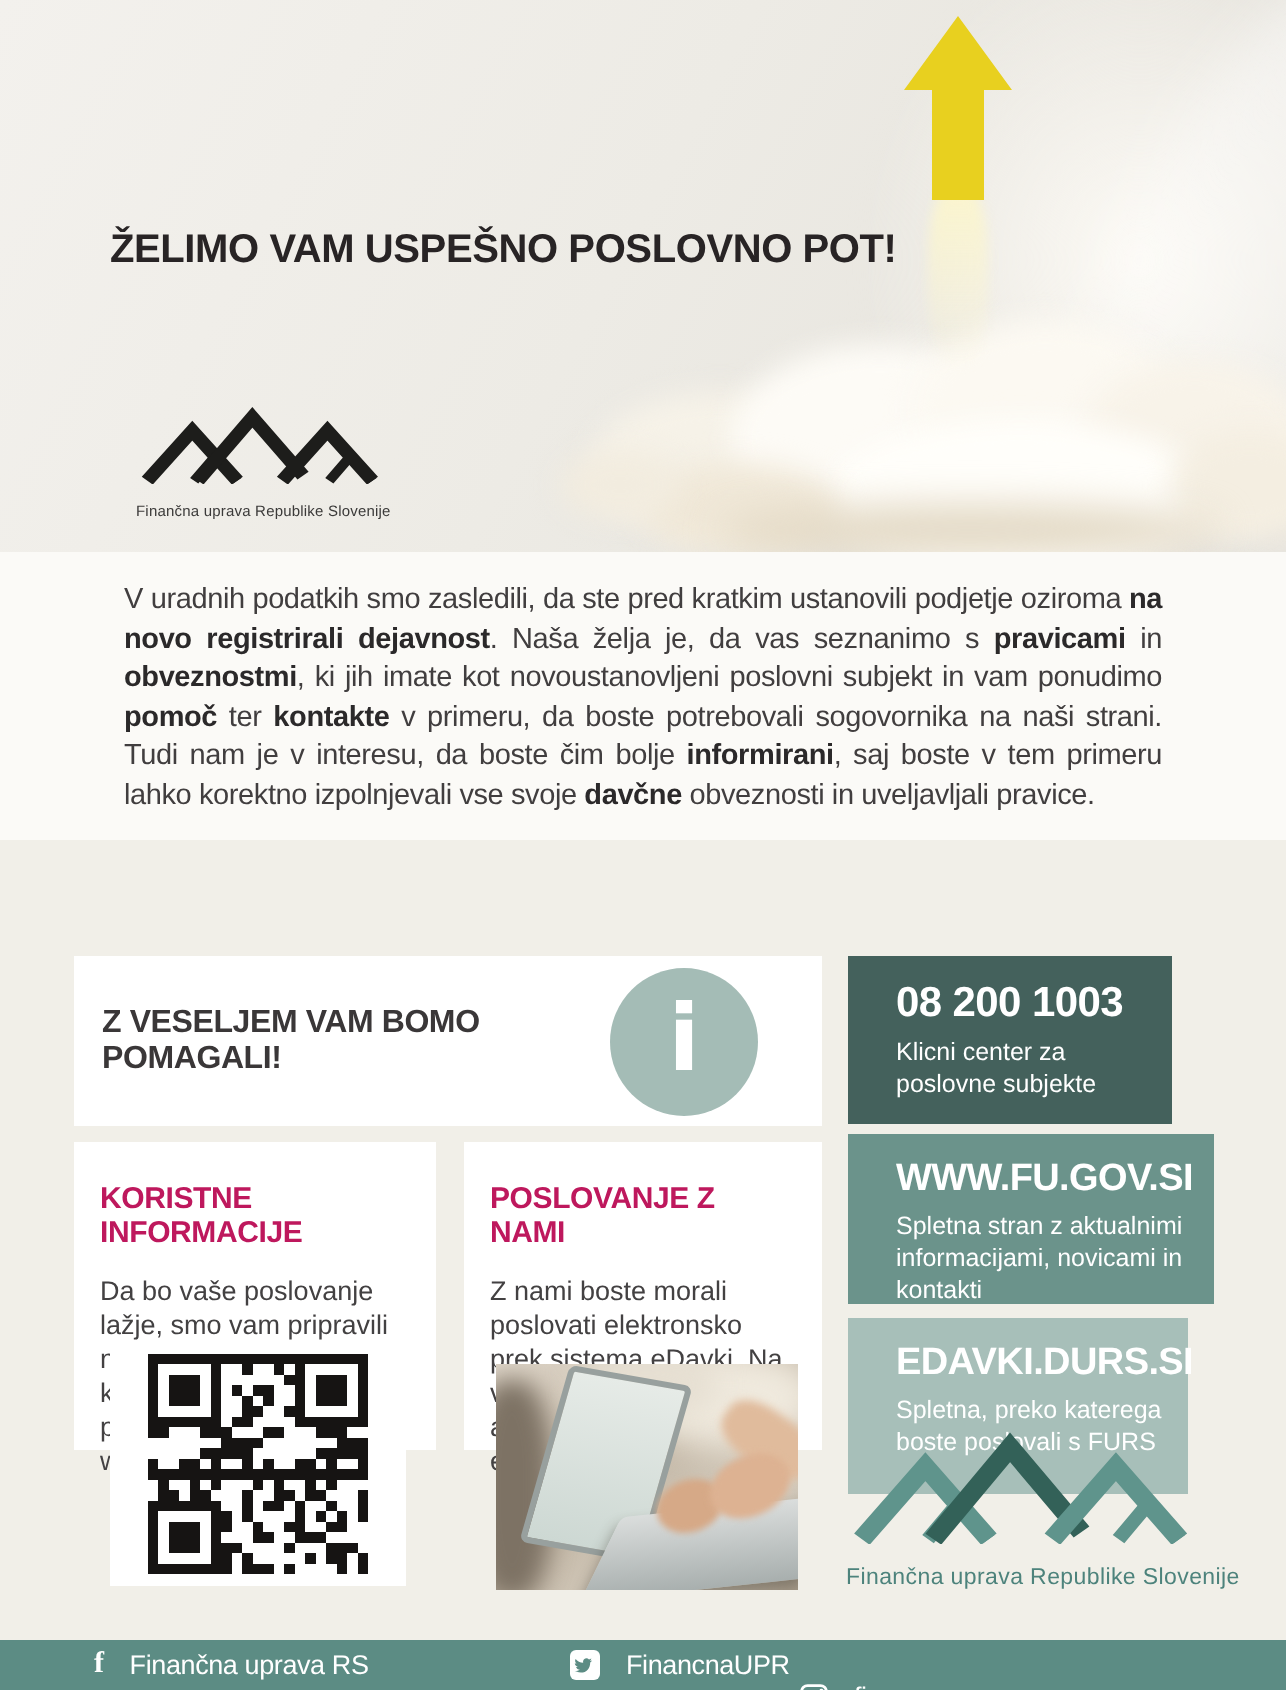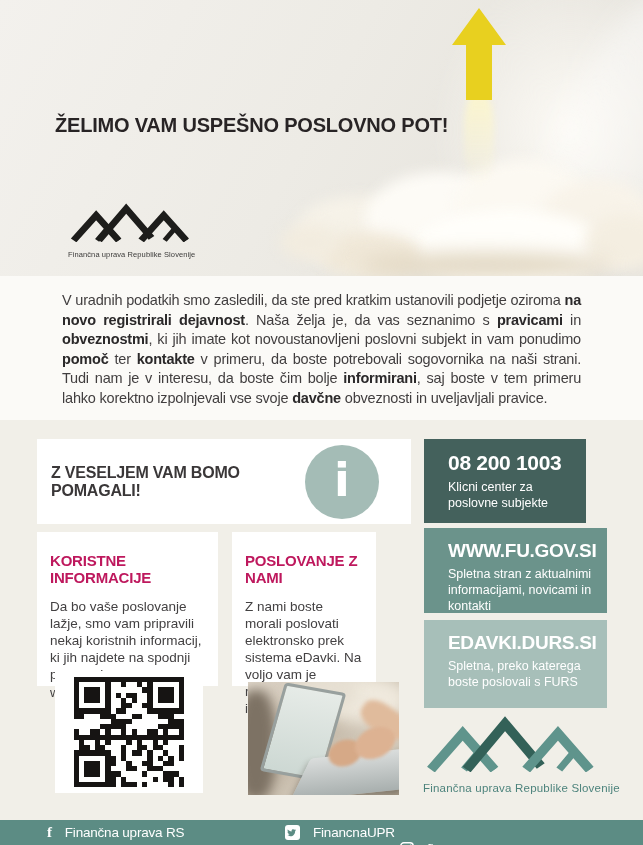--- a/index.html
+++ b/index.html
@@ -34,38 +34,38 @@
   .logo-caption{font-size:7.5px;color:#3b3a39;margin-top:4px;letter-spacing:.1px;white-space:nowrap;}
 
   
   .intro{height:144px;background:#fbfaf7;box-sizing:border-box;padding:15px 62px 0 62px;}
   .intro p{margin:0;font-size:14.5px;line-height:19.5px;color:#413e3f;
            text-align:justify;letter-spacing:-.2px;}
   .intro .b{font-weight:bold;color:#2b292a;}
 
   
   .cards{position:relative;height:400px;background:#f1efe8;}
-  .card{position:absolute;background:#ffffff;box-sizing:border-box;}
+  .card{position:absolute;background:#ffffff;box-sizing:border-box;margin-top:39px;}
   .card-help{left:37px;top:19px;width:374px;height:85px;display:flex;
              align-items:center;justify-content:space-between;
              padding:0 32px 0 14px;}
   .help-title{font-size:16px;font-weight:bold;color:#3a3738;letter-spacing:-.2px;}
   .info-circle{flex:0 0 auto;width:74px;height:74px;border-radius:50%;background:#a4bcb6;
              display:flex;align-items:center;justify-content:center;}
   .info-circle span{color:#fff;font-weight:bold;font-size:46px;line-height:1;
              font-family:"DejaVu Sans",sans-serif;transform:translateY(-2px);}
   .card-useful{left:37px;top:112px;width:181px;height:154px;padding:20px 13px 0 13px;}
-  .card-business{left:232px;top:112px;width:144px;height:154px;padding:20px 13px 0 13px;}
+  .card-business{left:232px;top:112px;width:179px;height:154px;padding:20px 13px 0 13px;}
   .w-title{font-size:15px;font-weight:bold;color:#be185d;letter-spacing:-.2px;margin:0 0 12px 0;}
   .w-body{font-size:13.5px;line-height:17px;color:#434142;margin:0;}
   .w-link{font-size:13.5px;line-height:17px;color:#434142;}
   .teal-card{color:#ffffff;padding:12px 10px 0 24px;}
   .card-phone{left:424px;top:19px;width:162px;height:84px;background:#44615c;}
   .card-web{left:424px;top:108px;width:183px;height:85px;background:#6b938b;}
-  .card-edavki{left:424px;top:200px;width:183px;height:88px;background:#a7bfb9;}
+  .card-edavki{left:424px;top:200px;width:170px;height:88px;background:#a7bfb9;}
   .t-big{font-size:21px;font-weight:bold;letter-spacing:-.3px;margin:0;}
   .t-mid{font-size:19px;font-weight:bold;letter-spacing:-.3px;margin:0;}
   .t-desc{font-size:12.5px;line-height:16px;margin:4px 0 0 0;}
   .qr-block{position:absolute;left:55px;top:252px;width:148px;height:121px;background:#ffffff;
             display:flex;align-items:flex-start;justify-content:center;}
   .qr-block svg{margin-top:5px;}
   .logo-teal{left:423px;top:294px;width:184px;}
   .logo-teal .logo-caption{font-size:11.5px;color:#4d837c;margin-top:6px;letter-spacing:.2px;}
 
   

